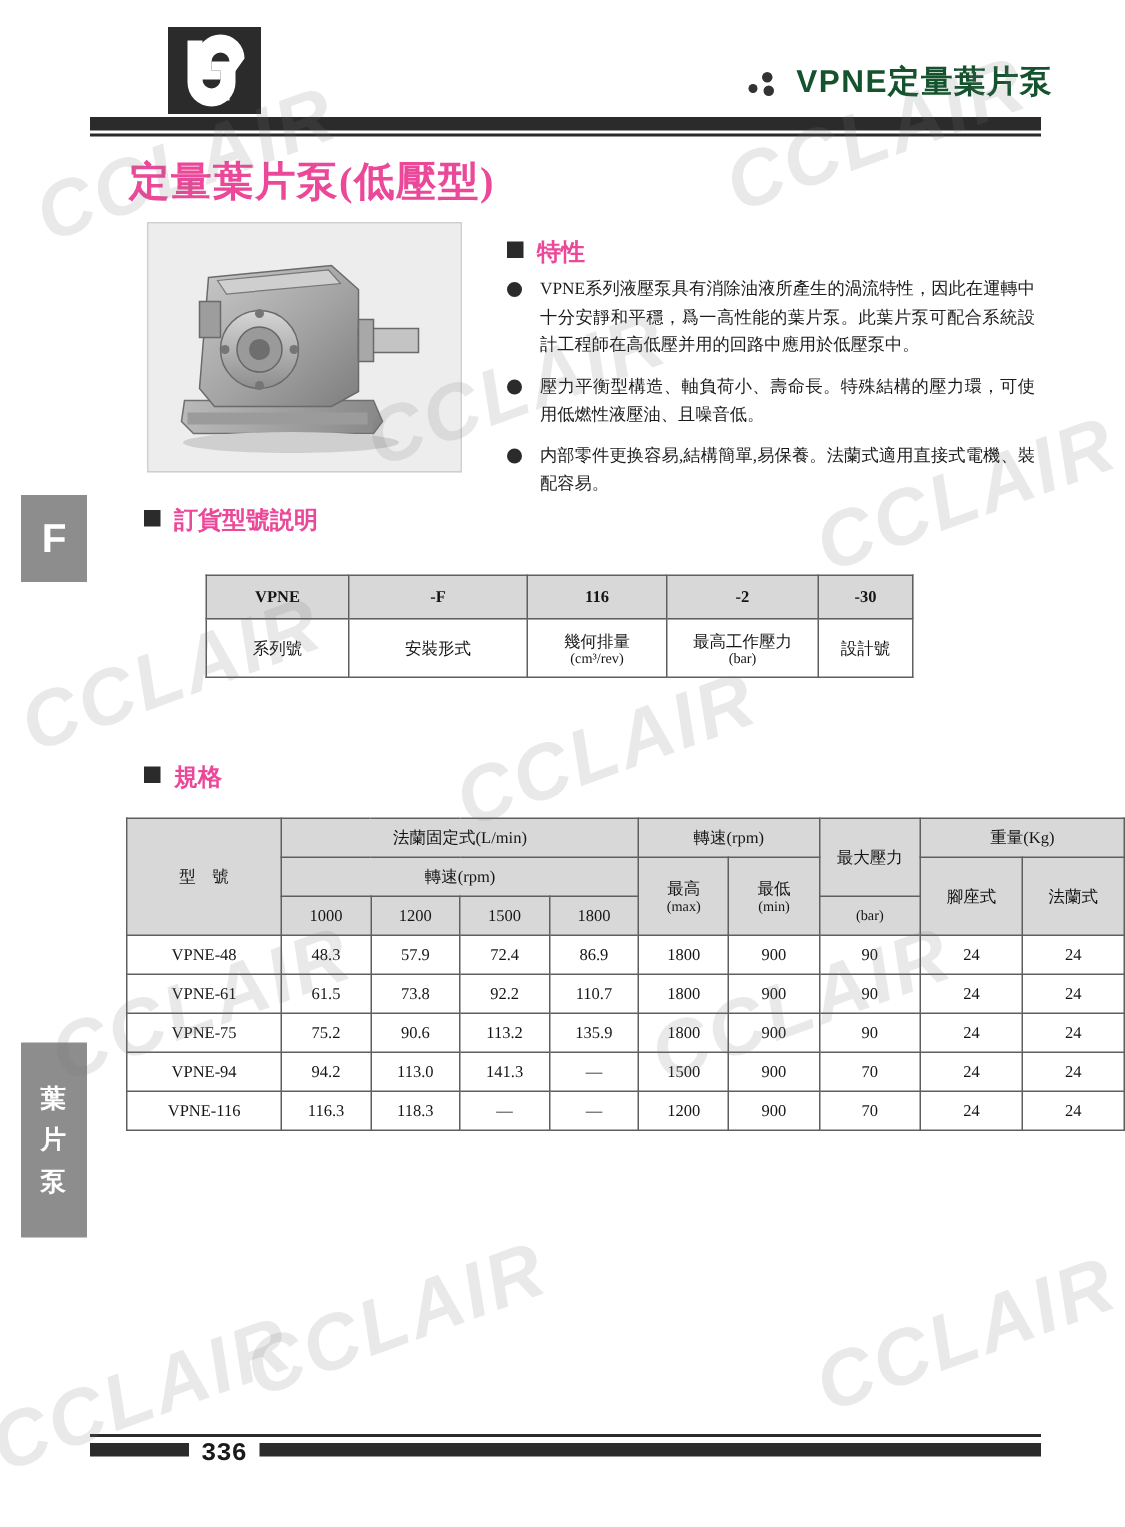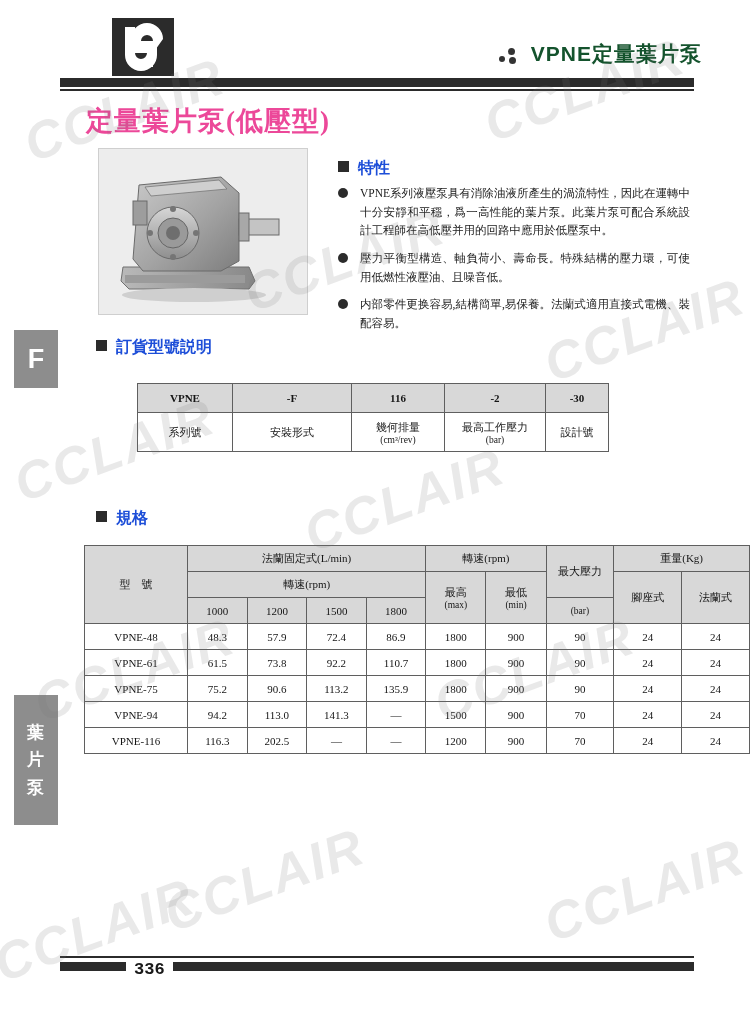--- a/index.html
+++ b/index.html
@@ -117,21 +117,21 @@
     height: 11px;
     background: #2b2b2b;
     display: inline-block;
     vertical-align: 1px;
     margin-right: 9px;
   }
   .sec-head {
     position: absolute;
     font-size: 16px;
     font-weight: bold;
-    color: #1d4ed8;
+    color: #ec4899;
   }
   #features-head { left: 338px; top: 158px; }
   #order-head    { left: 96px;  top: 337px; text-align: center; }
   #spec-head     { left: 96px;  top: 508px; }
 
   .feature-list {
     position: absolute;
     left: 338px;
     top: 184px;
     width: 352px;
@@ -454,21 +454,21 @@
     <td>—</td>
     <td>1500</td>
     <td>900</td>
     <td>70</td>
     <td>24</td>
     <td>24</td>
   </tr>
   <tr>
     <td class="model">VPNE-116</td>
     <td>116.3</td>
-    <td>202.5</td>
+    <td>118.3</td>
     <td>—</td>
     <td>—</td>
     <td>1200</td>
     <td>900</td>
     <td>70</td>
     <td>24</td>
     <td>24</td>
   </tr>
 </tbody>
   </table>

